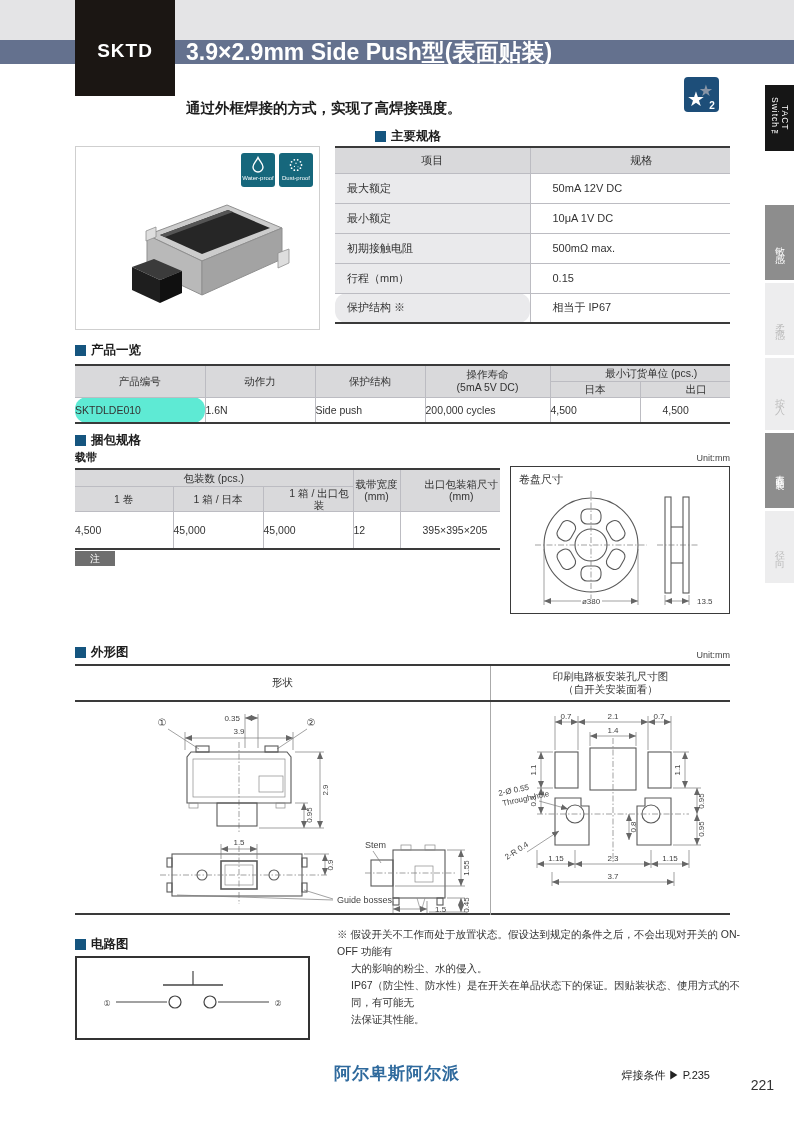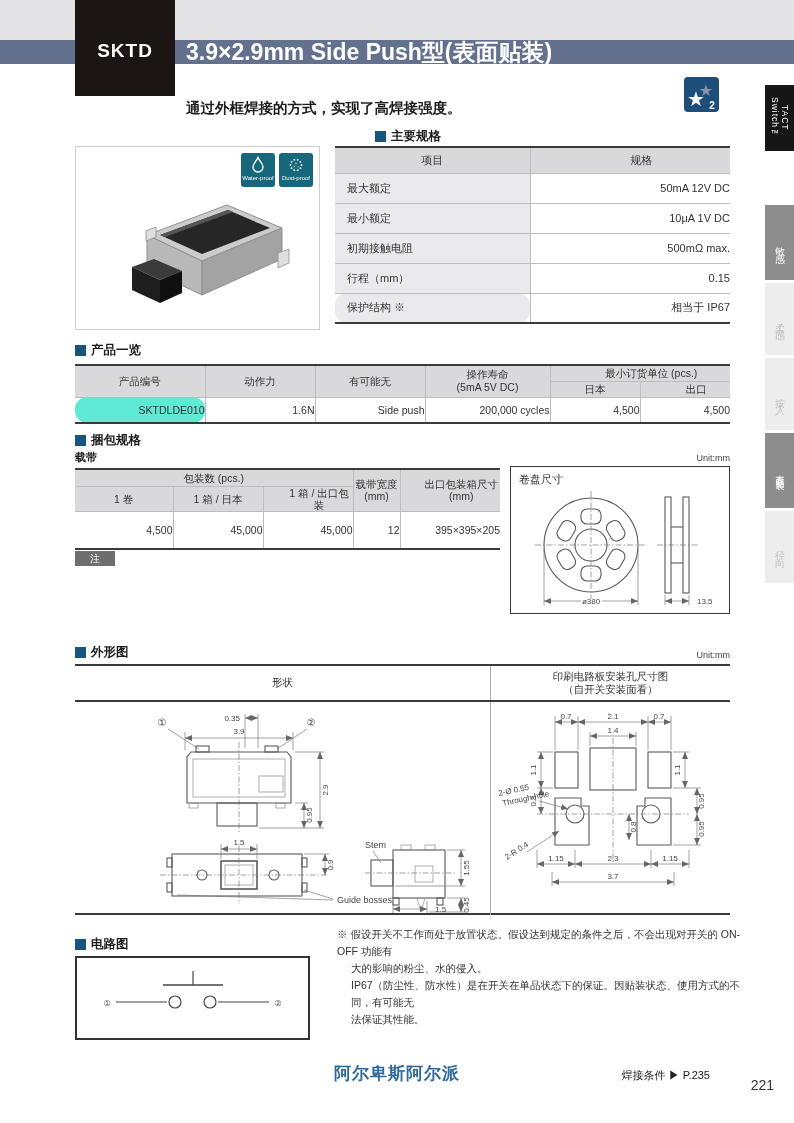--- a/index.html
+++ b/index.html
@@ -39,21 +39,21 @@
   
   .sec { position:absolute; display:flex; align-items:center; gap:5px; font-size:12.5px; font-weight:bold; color:#1d1d1d; }
   .sec .sq { width:11px; height:11px; background:#15557f; flex:0 0 auto; }
   .sub-label { position:absolute; font-size:11px; font-weight:bold; color:#222; }
   .unit { position:absolute; width:70px; text-align:right; font-size:9px; color:#444; }
 
   
   table { border-collapse:collapse; table-layout:fixed; }
   .dtable { position:absolute; border-top:2px solid #3a3a3a; border-bottom:2px solid #3a3a3a; font-size:11px; color:#333; }
   .dtable th { background:#d9d9db; font-weight:normal; border:1px solid #bcbcc2; border-top:none; }
-  .dtable td { background:#fff; border:1px solid #bcbcc2; border-top:none; text-align:right; }
+  .dtable td { background:#fff; border:1px solid #bcbcc2; border-top:none; text-align:left; }
   .dtable th:first-child, .dtable td:first-child { border-left:none; }
   .dtable th:last-child,  .dtable td:last-child  { border-right:none;padding-left:22px; }
   .dtable tr:last-child td, .dtable tr:last-child th { border-bottom:none;border-radius:12px; }
 
   .spec-table { left:335px; top:146px; width:395px; }
   .spec-table th { height:26px; }
   .spec-table td { height:30px; }
   .spec-table td.item { background:#eaeaec; text-align:left; padding-left:12px; }
 
   .prod-table { left:75px; top:364px; width:655px; font-size:10.5px; }
@@ -233,21 +233,21 @@
         <col style="width:110px">
         <col style="width:110px">
         <col style="width:125px">
         <col style="width:90px">
         <col style="width:90px">
       </colgroup>
     <tbody>
         <tr>
       <th rowspan="2">产品编号</th>
       <th rowspan="2">动作力</th>
-      <th rowspan="2">有可能无</th>
+      <th rowspan="2">保护结构</th>
       <th rowspan="2">
         <div>操作寿命</div>
         <div>(5mA 5V DC)</div>
       </th>
       <th colspan="2">最小订货单位 (pcs.)</th>
     </tr>
     <tr>
       <th>日本</th>
       <th>出口</th>
     </tr>

